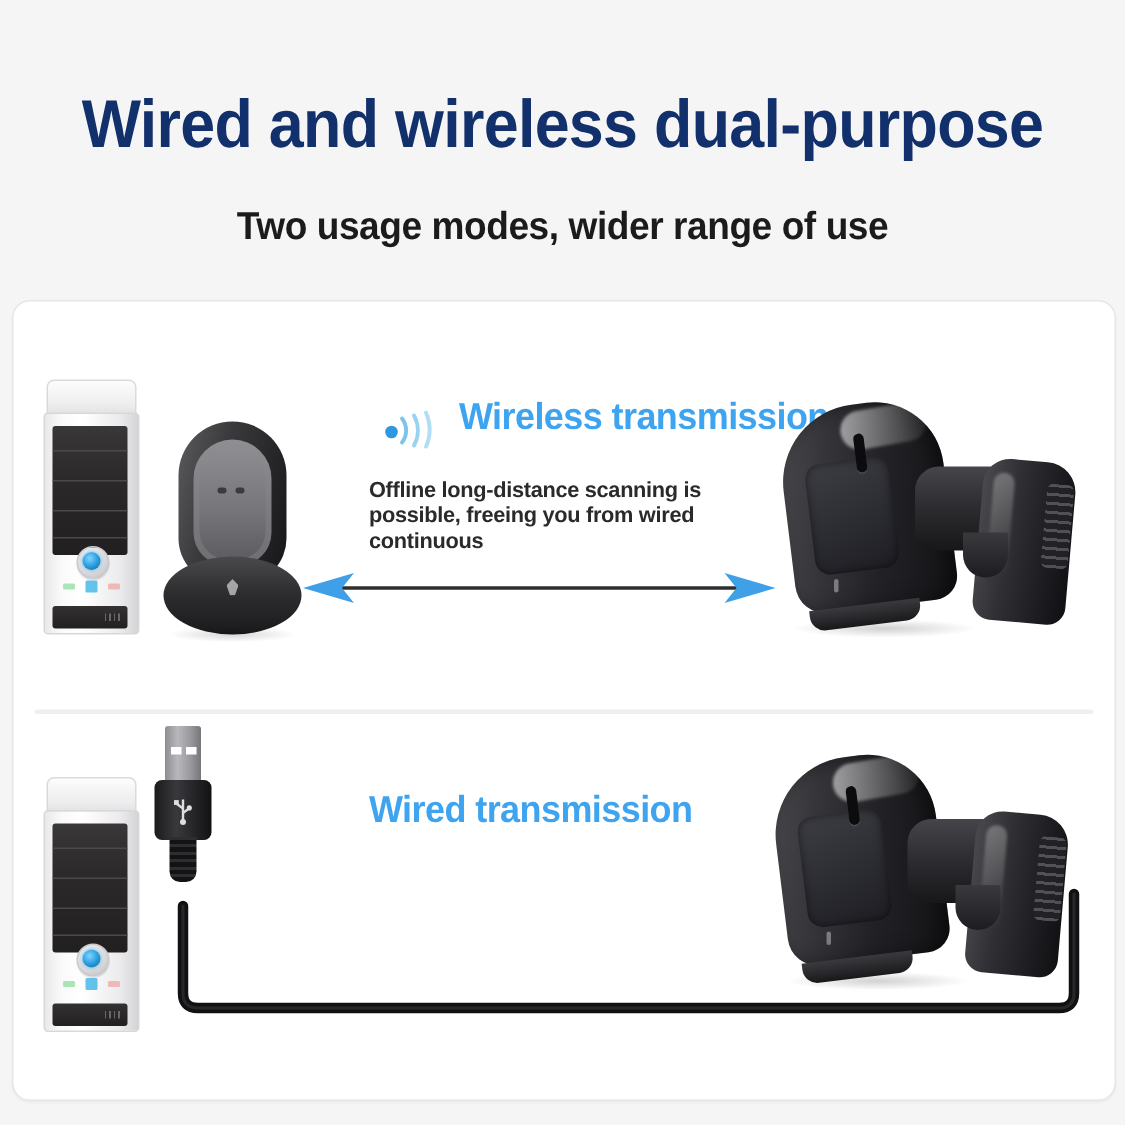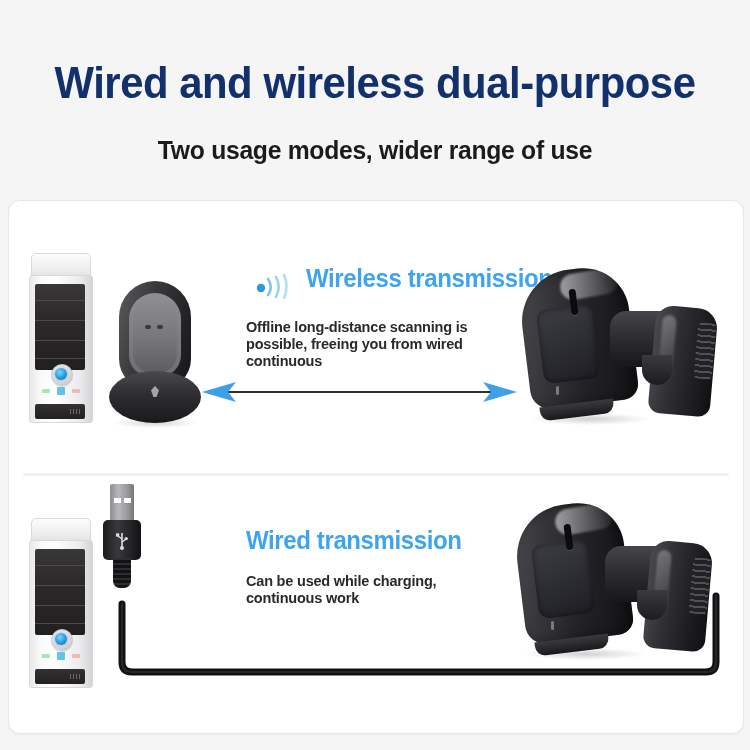--- a/index.html
+++ b/index.html
@@ -386,22 +386,20 @@
             <path d="M6 9 L2 6" stroke="#dedee0" stroke-width="1.5" fill="none"></path>
             <rect x="0" y="3.4" width="3.2" height="3.2" fill="#dedee0"></rect>
             <path d="M6 12 L10 9" stroke="#dedee0" stroke-width="1.5" fill="none"></path>
             <circle cx="10.2" cy="8.6" r="1.7" fill="#dedee0"></circle>
           </svg>
         </div>
         <div class="strain"></div>
       </div>
 
       <div class="sec-head" style="left:237px;top:50px;">Wired transmission</div>
-      <div class="sec-body" style="left:237px;top:97px;width:290px;">Can be used while charging,
-continuous work</div>
 
       <div class="scanner" style="left:500px;top:22px;">
         <div class="head"></div>
         <div class="head-gloss"></div>
         <div class="window"></div>
         <div class="slot"></div>
         <div class="neck"></div>
         <div class="grip"></div>
         <div class="grip-gloss"></div>
         <div class="ribs"></div>

